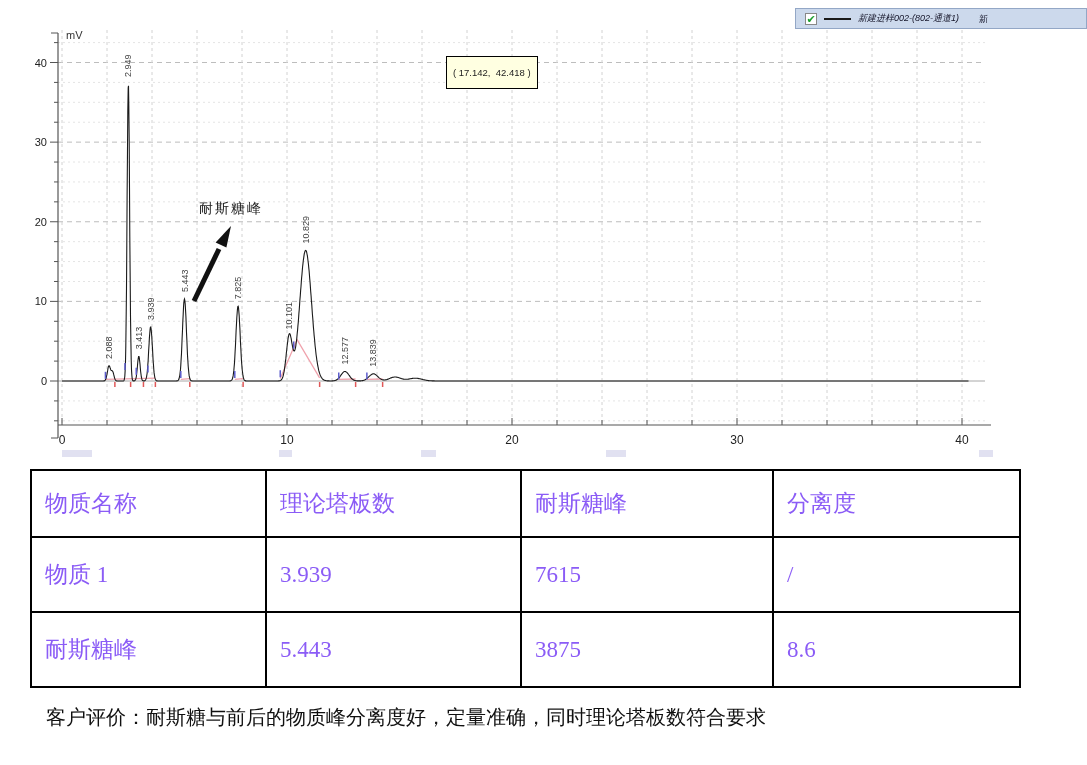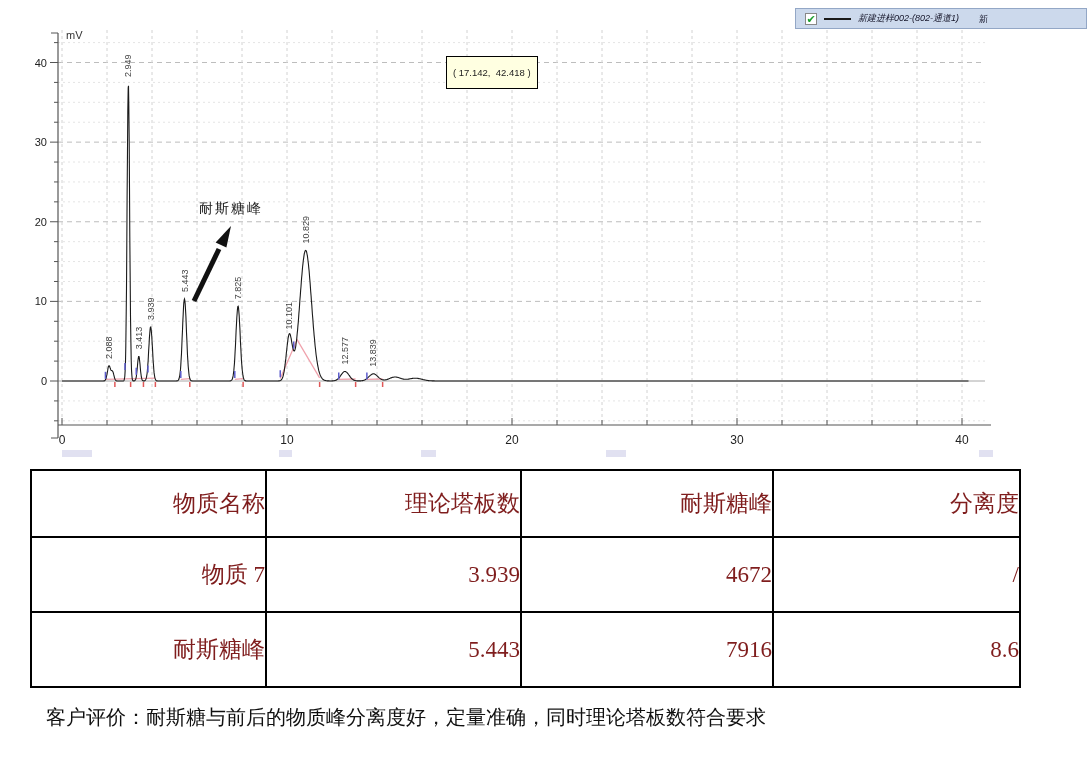--- a/index.html
+++ b/index.html
@@ -25,21 +25,21 @@
                  border:1px solid #000; font-size:9.5px; color:#222; white-space:pre;margin-left:32px; }
 
   .peak-annotation { position:absolute; left:199px; top:200px; font-size:14px;
                      letter-spacing:2px; color:#222; }
 
   .smudge { position:absolute; top:450px; height:7px; background:#d9d9ee; opacity:.8; }
 
   
   .data-table { position:absolute; left:30px; top:469px; width:989px;
                 border-collapse:collapse; table-layout:fixed;
-                font-family:"Liberation Serif", serif; font-size:23px; color:#7f1d1d;text-align:right; }
+                font-family:"Liberation Serif", serif; font-size:23px; color:#8b5cf6; }
   .data-table td { border:2px solid #000; padding-left:13px; vertical-align:middle; }
   .data-table tr.hdr td { height:67px; }
   .data-table tr.row td { height:75px; }
 
   
   .footer-note { position:absolute; left:30px; top:704px; width:1020px;
                  font-family:"Liberation Serif", serif; font-size:20px; color:#101010;margin-left:16px; }
 </style>
 </head>
 <body>
@@ -211,28 +211,28 @@
         <col style="width:247px">
     </colgroup>
     <tbody>
         <tr class="hdr">
       <td>物质名称</td>
       <td>理论塔板数</td>
       <td>耐斯糖峰</td>
       <td>分离度</td>
     </tr>
     <tr class="row">
-      <td>物质 7</td>
+      <td>物质 1</td>
       <td>3.939</td>
-      <td>4672</td>
+      <td>7615</td>
       <td>/</td>
     </tr>
     <tr class="row">
       <td>耐斯糖峰</td>
       <td>5.443</td>
-      <td>7916</td>
+      <td>3875</td>
       <td>8.6</td>
     </tr>
   </tbody>
     </table>
 
   <div class="footer-note">客户评价：耐斯糖与前后的物质峰分离度好，定量准确，同时理论塔板数符合要求</div>
 </div>
 
 </body></html>

